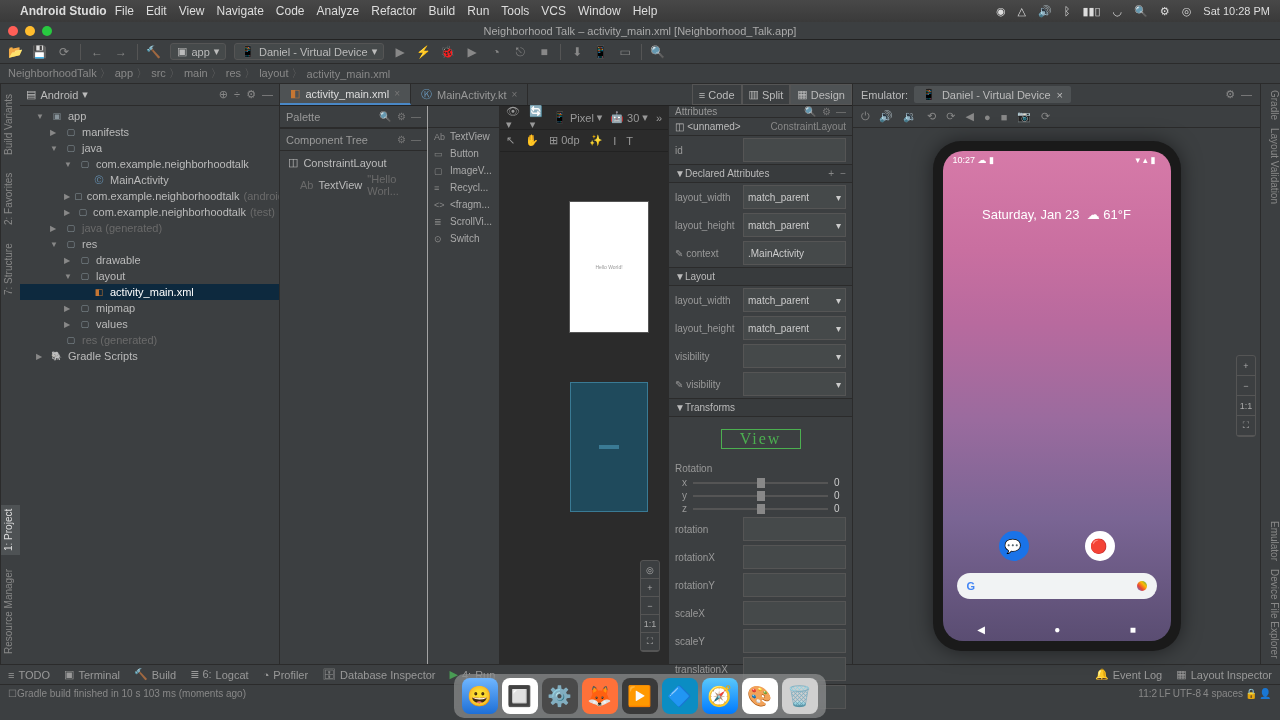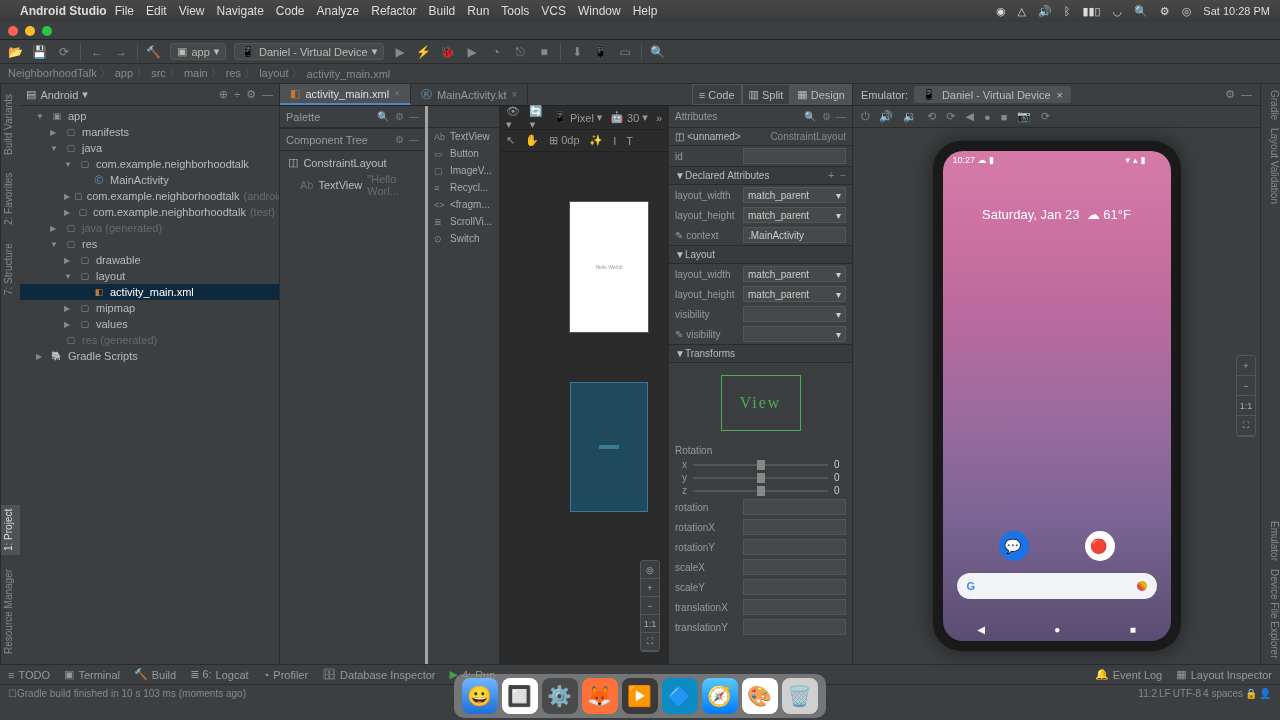--- a/index.html
+++ b/index.html
@@ -64,21 +64,21 @@
 
 .editor { flex: 1; display: flex; flex-direction: column; background: #2b2b2b; min-width: 0; }
 .editor-tabs { height: 22px; background: #3c3f41; border-bottom: 1px solid #222; display: flex; align-items: stretch; }
 .tab { padding: 0 10px; display: flex; align-items: center; gap: 5px; border-right: 1px solid #2b2b2b; font-size: 11px; color: #999; }
 .tab.active { background: #4e5254; color: #ddd; border-bottom: 2px solid #4a88c7; }
 .tab .close { color: #777; font-size: 10px; }
 
 .editor-body { flex: 1; display: flex; min-height: 0; }
 
 
-.palette { width: 148px; background: #3c3f41; border-right: 3px solid #a3a3a3; display: flex; flex-direction: column; }
+.palette { width: 148px; background: #3c3f41; border-right: 1px solid #a3a3a3; display: flex; flex-direction: column; }
 .panel-head { height: 22px; border-bottom: 1px solid #2b2b2b; display: flex; align-items: center; padding: 0 6px; color: #999; }
 .panel-head .icons { margin-left: auto; display: flex; gap: 5px; color: #777; font-size: 10px; }
 .palette-groups { flex: 1; overflow: auto; }
 .palette-group { padding: 4px 8px; color: #999; cursor: default; }
 .palette-group.sel { background: #4e5254; color: #ddd; }
 
 .component-tree { border-top: 1px solid #2b2b2b; }
 .ct-body { padding: 3px 0; }
 .ct-item { padding: 2px 8px; display: flex; gap: 5px; align-items: center; }
 
@@ -99,41 +99,41 @@
 .blueprint .bp-txt { position: absolute; left: 50%; top: 50%; transform: translate(-50%,-50%); width: 20px; height: 4px; background: #3a7a94; }
 .zoom-ctrl { position: absolute; right: 8px; bottom: 12px; width: 20px; background: #3c3f41; border: 1px solid #555; border-radius: 3px; }
 .zoom-ctrl div { height: 18px; display: flex; align-items: center; justify-content: center; border-bottom: 1px solid #555; color: #aaa; font-size: 9px; }
 
 
 .attrs { width: 184px; background: #3c3f41; border-left: 1px solid #2b2b2b; display: flex; flex-direction: column; font-size: 10px; }
 .attrs .unnamed { padding: 3px 6px; border-bottom: 1px solid #2b2b2b; display: flex; }
 .attrs .unnamed .right { margin-left: auto; color: #888; }
 .attr-row { display: flex; align-items: center; padding: 2px 6px; gap: 4px; }
 .attr-row .lbl { width: 64px; color: #999; }
-.attr-row .val { flex: 1; background: #45494a; border: 1px solid #555; padding: 5px 4px; color: #ccc; height: 16px; display: flex; align-items: center; }
+.attr-row .val { flex: 1; background: #45494a; border: 1px solid #555; padding: 11px 4px; color: #ccc; height: 16px; display: flex; align-items: center; }
 .section-hdr { padding: 3px 6px; background: #383b3d; border-top: 1px solid #2b2b2b; border-bottom: 1px solid #2b2b2b; color: #bbb; display: flex; align-items: center; }
 .section-hdr .sh-icons { margin-left: auto; color: #888; display: flex; gap: 6px; }
 .view-box { margin: 12px auto; width: 80px; height: 56px; border: 1px solid #4caf50; display: flex; align-items: center; justify-content: center; color: #4caf50; font-size: 16px; font-family: serif; letter-spacing: 2px; }
 .slider-row { display: flex; align-items: center; padding: 1px 6px; gap: 6px; }
 .slider-row .sl { width: 12px; text-align: right; color: #999; }
 .slider-track { flex: 1; height: 2px; background: #555; position: relative; }
 .slider-thumb { position: absolute; left: 50%; top: -4px; width: 8px; height: 10px; background: #888; transform: translateX(-50%); }
 .slider-row .sv { width: 12px; color: #ccc; }
 
 
 .emulator-panel { width: 408px; background: #3c3f41; border-left: 1px solid #2b2b2b; display: flex; flex-direction: column; }
 .emu-header { height: 22px; border-bottom: 1px solid #2b2b2b; display: flex; align-items: center; padding: 0 8px; }
 .emu-tab { background: #4e5254; padding: 2px 8px; border-radius: 2px; display: flex; gap: 6px; align-items: center; }
 .emu-toolbar { height: 22px; border-bottom: 1px solid #2b2b2b; display: flex; align-items: center; padding: 0 8px; gap: 10px; color: #888; position: relative; }
 .view-mode { padding: 2px 6px; border: 1px solid #555; background: #3c3f41; display: flex; gap: 3px; align-items: center; }
 .view-mode.active { background: #4e5254; }
 .emu-body { flex: 1; display: flex; align-items: center; justify-content: center; position: relative; }
 .phone { width: 248px; height: 510px; background: #1a1a1a; border-radius: 28px; padding: 10px; position: relative; box-shadow: 0 0 20px rgba(0,0,0,.5); }
 .phone-screen { width: 100%; height: 100%; background: linear-gradient(180deg, #d67aa8 0%, #c96fa0 20%, #b86a9e 35%, #9a6b9e 55%, #7a6594 75%, #5a4d72 100%); border-radius: 20px; position: relative; overflow: hidden; }
-.statusbar { position: absolute; top: 0; left: 0; right: 15px; height: 18px; display: flex; align-items: center; padding: 0 10px; color: #fff; font-size: 9px; }
+.statusbar { position: absolute; top: 0; left: 0; right: 5px; height: 18px; display: flex; align-items: center; padding: 0 10px; color: #fff; font-size: 9px; }
 .statusbar .sb-right { margin-left: auto; display: flex; gap: 3px; }
 .homescreen-date { position: absolute; top: 56px; left: 0; right: 0; text-align: center; color: #fff; font-size: 13px; }
 .dock-icons { position: absolute; bottom: 80px; left: 0; right: 0; display: flex; justify-content: center; gap: 56px; }
 .app-icon { width: 30px; height: 30px; border-radius: 50%; display: flex; align-items: center; justify-content: center; font-size: 14px; }
 .app-icon.msg { background: #1a73e8; }
 .app-icon.chrome { background: #fff; }
 .search-pill { position: absolute; bottom: 42px; left: 14px; right: 14px; height: 26px; background: #f1f3f4; border-radius: 13px; display: flex; align-items: center; padding: 0 10px; }
 .nav-bar { position: absolute; bottom: 6px; left: 0; right: 0; display: flex; justify-content: space-around; color: #fff; font-size: 10px; }
 .emu-right-rail { position: absolute; right: 4px; top: 50%; transform: translateY(-50%); width: 20px; background: #3c3f41; border: 1px solid #555; border-radius: 3px; }
 .emu-right-rail div { height: 20px; display: flex; align-items: center; justify-content: center; border-bottom: 1px solid #555; color: #aaa; font-size: 9px; }
@@ -186,20 +186,21 @@
     <span>Sat 10:28 PM</span>
   </div>
 </div>
 
 <div class="window-title">
   <div class="traffic-lights">
     <div class="tl red"></div>
     <div class="tl yellow"></div>
     <div class="tl green"></div>
   </div>
+  <span>Neighborhood Talk – activity_main.xml [Neighborhood_Talk.app]</span>
 </div>
 
 <div class="toolbar">
   <span class="ico">📂</span>
   <span class="ico">💾</span>
   <span class="ico">⟳</span>
   <span class="sep"></span>
   <span class="ico">←</span>
   <span class="ico">→</span>
   <span class="sep"></span>

